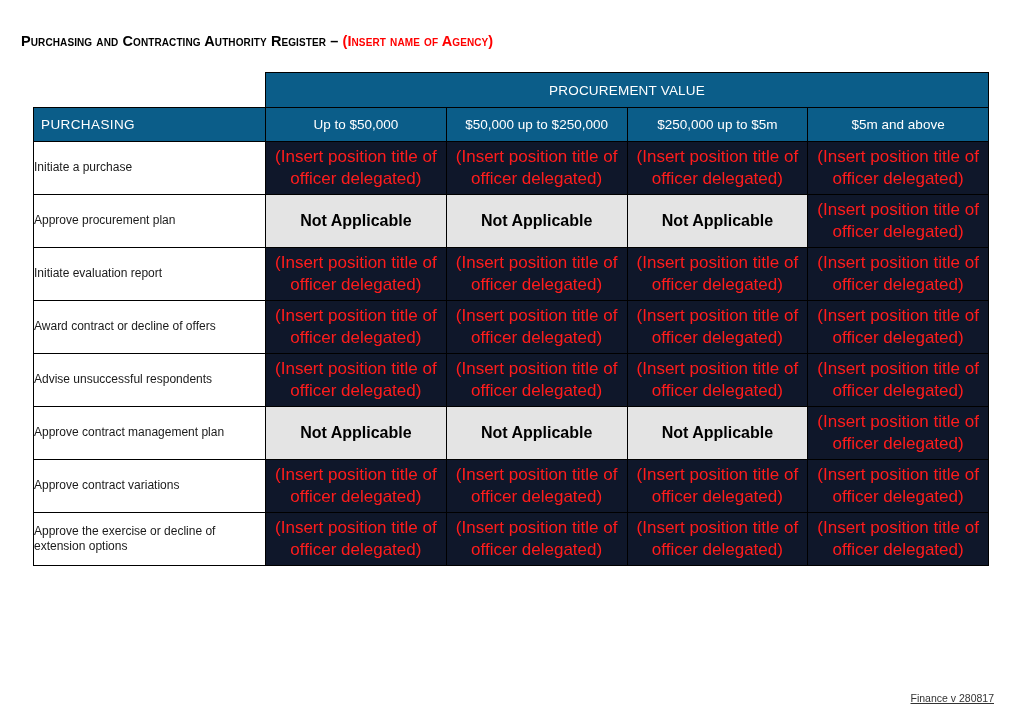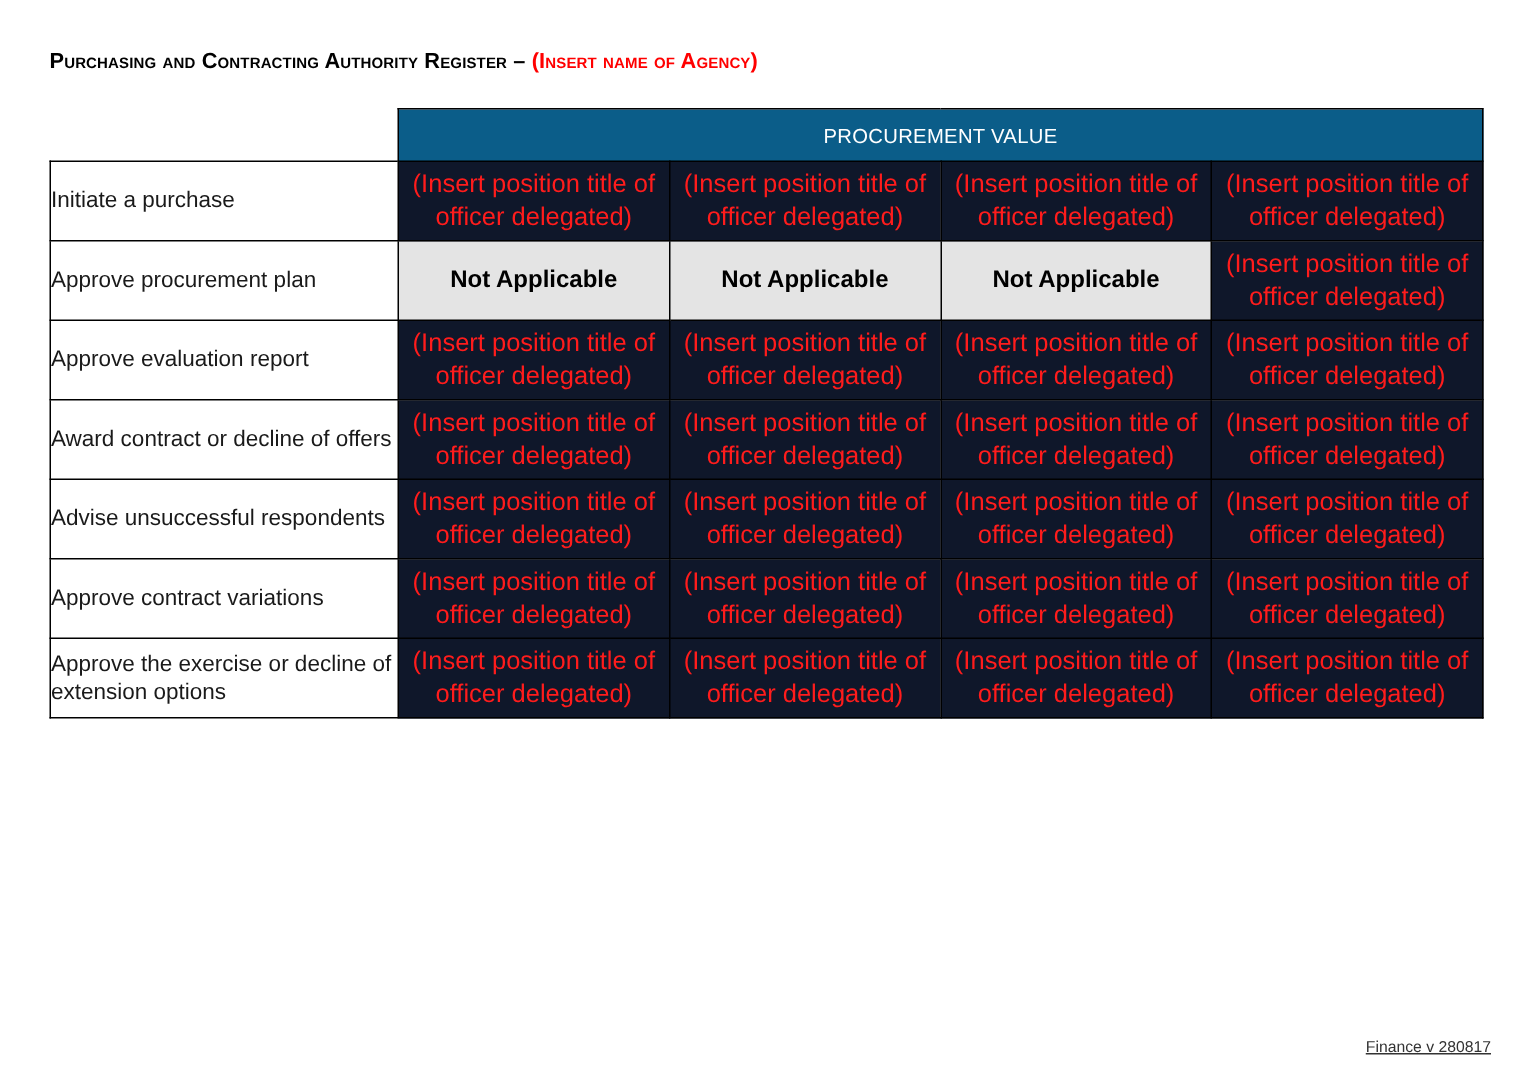--- a/index.html
+++ b/index.html
@@ -12,21 +12,21 @@
     height: 720px;
     position: relative;
     font-family: "Liberation Sans", sans-serif;
     color: #000000;
     overflow: hidden;
   }
 
   
   .page-title {
     position: absolute;
-    left: 33px;
+    left: 21px;
     top: 33px;
     font-size: 14.5px;
     font-weight: bold;
     font-variant: small-caps;
     letter-spacing: 0.1px;
     white-space: nowrap;
   }
   .page-title .black { color: #000000; }
   .page-title .red   { color: #ff0000; }
 
@@ -75,21 +75,21 @@
     text-align: center;
   }
   .colhead.left {
     text-align: left;
     padding-left: 7px;
     letter-spacing: 0.4px;
   }
 
   
   .row-label {
-    font-size: 15px;
+    font-size: 12px;
     color: #1a1a1a;
     padding: 6px 8px 6px 7px;
     line-height: 1.28;
     background: #ffffff;
     text-align: left;
   }
   .cell {
     text-align: center;
     font-size: 17px;
     line-height: 1.3;
@@ -131,41 +131,48 @@
     <col class="c-val">
     <col class="c-val">
     <col class="c-val">
     <col class="c-val">
   </colgroup>
   <thead>
     <tr>
       <td class="spacer-cell"></td>
       <th class="banner-cell" colspan="4">PROCUREMENT VALUE</th>
     </tr>
+    <tr>
+      <th class="colhead left">PURCHASING</th>
+      <th class="colhead">Up to $50,000</th>
+      <th class="colhead">$50,000 up to $250,000</th>
+      <th class="colhead">$250,000 up to $5m</th>
+      <th class="colhead">$5m and above</th>
+    </tr>
   </thead>
   <tbody>
 
     <tr class="r-tall">
       <td class="row-label">Initiate a purchase</td>
       <td class="cell insert">(Insert position title of officer delegated)</td>
       <td class="cell insert">(Insert position title of officer delegated)</td>
       <td class="cell insert">(Insert position title of officer delegated)</td>
       <td class="cell insert">(Insert position title of officer delegated)</td>
     </tr>
 
     <tr class="r-tall">
       <td class="row-label">Approve procurement plan</td>
       <td class="cell na">Not Applicable</td>
       <td class="cell na">Not Applicable</td>
       <td class="cell na">Not Applicable</td>
       <td class="cell insert">(Insert position title of officer delegated)</td>
     </tr>
 
     <tr class="r-tall">
-      <td class="row-label">Approve evaluation report</td>
+      <td class="row-label">Initiate evaluation report</td>
       <td class="cell insert">(Insert position title of officer delegated)</td>
       <td class="cell insert">(Insert position title of officer delegated)</td>
       <td class="cell insert">(Insert position title of officer delegated)</td>
       <td class="cell insert">(Insert position title of officer delegated)</td>
     </tr>
 
     <tr class="r-tall">
       <td class="row-label">Award contract or decline of offers</td>
       <td class="cell insert">(Insert position title of officer delegated)</td>
       <td class="cell insert">(Insert position title of officer delegated)</td>
@@ -174,20 +181,27 @@
     </tr>
 
     <tr class="r-tall">
       <td class="row-label">Advise unsuccessful respondents</td>
       <td class="cell insert">(Insert position title of officer delegated)</td>
       <td class="cell insert">(Insert position title of officer delegated)</td>
       <td class="cell insert">(Insert position title of officer delegated)</td>
       <td class="cell insert">(Insert position title of officer delegated)</td>
     </tr>
 
+    <tr class="r-tall">
+      <td class="row-label">Approve contract management plan</td>
+      <td class="cell na">Not Applicable</td>
+      <td class="cell na">Not Applicable</td>
+      <td class="cell na">Not Applicable</td>
+      <td class="cell insert">(Insert position title of officer delegated)</td>
+    </tr>
 
     <tr class="r-tall">
       <td class="row-label">Approve contract variations</td>
       <td class="cell insert">(Insert position title of officer delegated)</td>
       <td class="cell insert">(Insert position title of officer delegated)</td>
       <td class="cell insert">(Insert position title of officer delegated)</td>
       <td class="cell insert">(Insert position title of officer delegated)</td>
     </tr>
 
     <tr class="r-tall">

